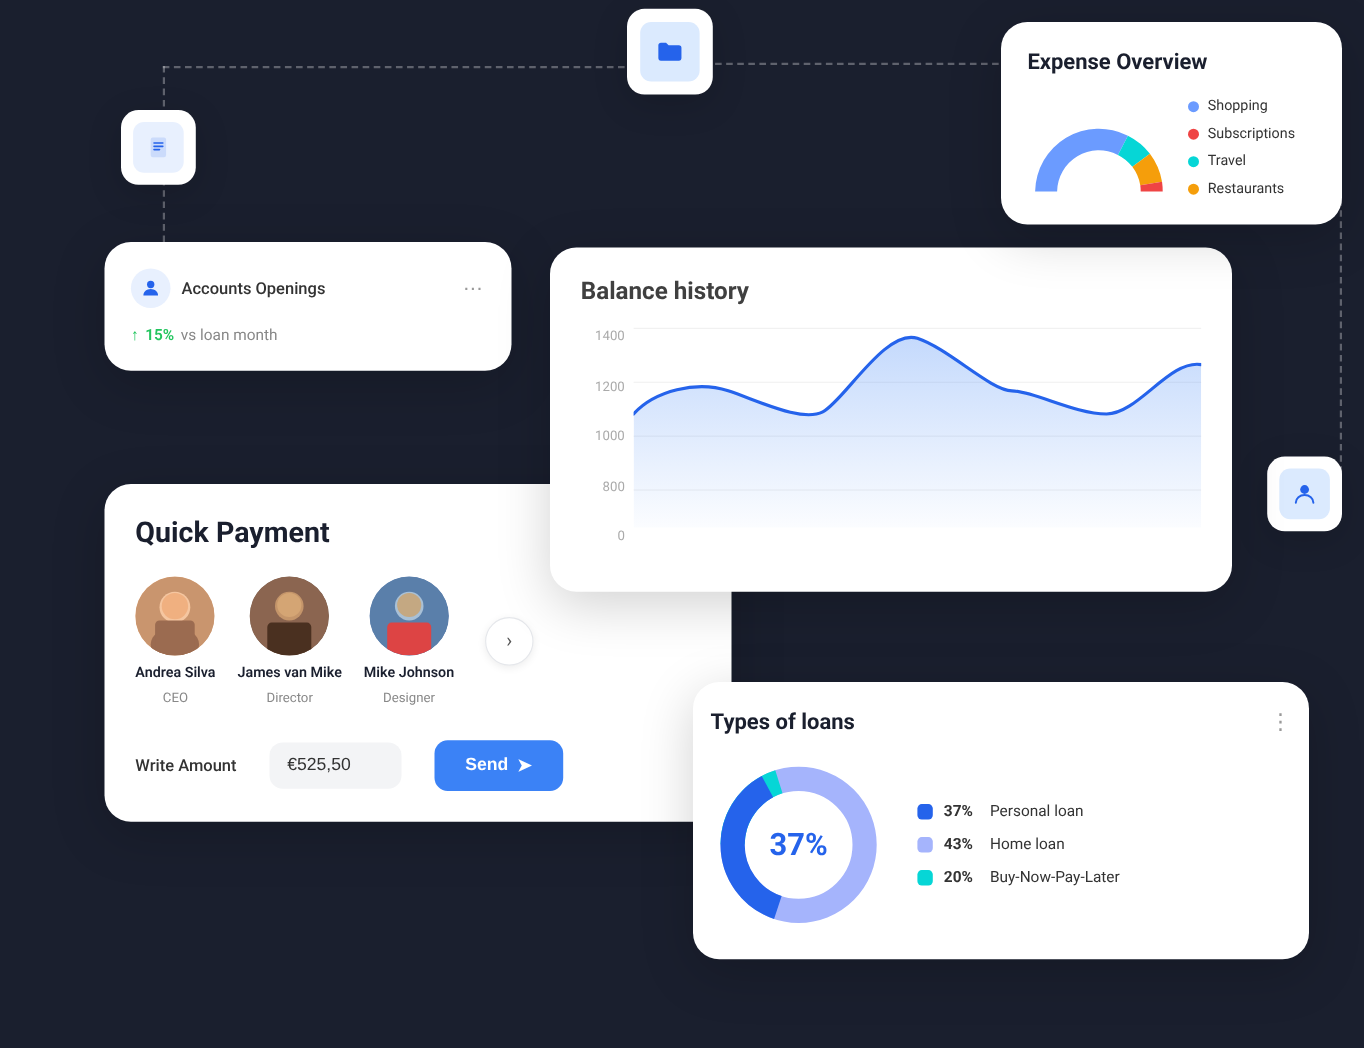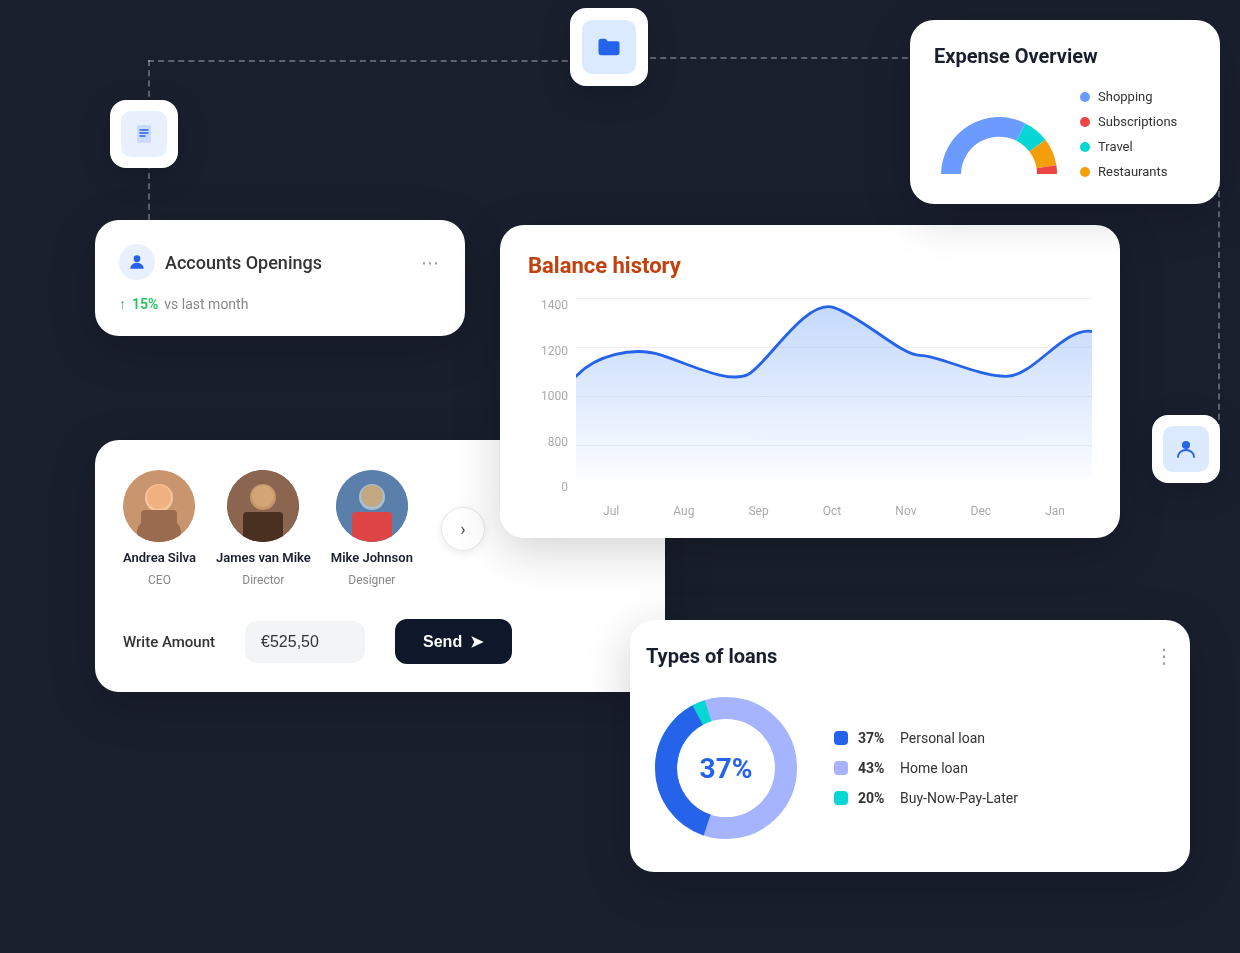--- a/index.html
+++ b/index.html
@@ -77,21 +77,21 @@
     .accounts-avatar {
       width: 36px;
       height: 36px;
       background: #e8f0fe;
       border-radius: 50%;
       display: flex;
       align-items: center;
       justify-content: center;
     }
     .card-title-text {
-      font-size: 18px;
+      font-size: 15px;
       color: #333;
       font-weight: 500;
     }
     .three-dots {
       color: #999;
       font-size: 18px;
       letter-spacing: 2px;
       cursor: pointer;
     }
     .big-number {
@@ -182,21 +182,21 @@
       background: #f3f4f6;
       border: none;
       border-radius: 12px;
       padding: 12px 16px;
       font-size: 16px;
       color: #333;
       width: 120px;
       outline: none;
     }
     .send-btn {
-      background: #0f172a;
+      background: #3b82f6;
       color: white;
       border: none;
       border-radius: 12px;
       padding: 13px 28px;
       font-size: 16px;
       font-weight: 600;
       cursor: pointer;
       display: flex;
       align-items: center;
       gap: 8px;
@@ -205,21 +205,21 @@
     
     .balance-card {
       top: 225px;
       left: 500px;
       width: 620px;
       padding: 28px 28px 20px;
     }
     .balance-title {
       font-size: 22px;
       font-weight: 700;
-      color: #c2410c;
+      color: #404040;
       margin-bottom: 20px;
     }
     .chart-area {
       position: relative;
       width: 100%;
       height: 220px;
     }
     .chart-labels-y {
       position: absolute;
       left: 0;
@@ -454,25 +454,26 @@
             <path d="M4 20c0-4 3.6-7 8-7s8 3 8 7" fill="#2563eb"></path>
           </svg>
         </div>
         <span class="card-title-text">Accounts Openings</span>
       </div>
       <span class="three-dots">⋯</span>
     </div>
     <div class="change-badge">
       <span style="color:#22c55e; font-size:14px;">↑</span>
       <span class="change-up">15%</span>
-      <span class="change-label">vs last month</span>
+      <span class="change-label">vs loan month</span>
     </div>
   </div>
 
   <div class="card payment-card">
+    <div class="payment-title">Quick Payment</div>
     <div class="contacts-row">
 
       <div class="contact-item">
         <div class="avatar-andrea">
           <svg viewBox="0 0 72 72" class="person-svg">
             <circle cx="36" cy="36" r="36" fill="#c9956e"></circle>
             <circle cx="36" cy="28" r="14" fill="#f5c6a0"></circle>
             <ellipse cx="36" cy="62" rx="22" ry="16" fill="#9b6b50"></ellipse>
             <circle cx="36" cy="27" r="12" fill="#f0b080"></circle>
             <rect x="18" y="40" width="36" height="32" rx="4" fill="#9b6b50"></rect>
@@ -546,29 +547,20 @@
           <linearGradient id="chartGrad" x1="0" y1="0" x2="0" y2="1">
             <stop offset="0%" stop-color="#3b82f6" stop-opacity="0.3"></stop>
             <stop offset="100%" stop-color="#3b82f6" stop-opacity="0.02"></stop>
           </linearGradient>
         </defs>
 
         <path d="M0,82 C20,60 60,50 90,60 C120,70 160,90 180,80 C200,70 240,0 270,10 C300,20 340,60 360,60 C380,60 420,82 450,82 C480,82 510,30 540,35 L540,190 L0,190 Z" fill="url(#chartGrad)"></path>
         <path d="M0,82 C20,60 60,50 90,60 C120,70 160,90 180,80 C200,70 240,0 270,10 C300,20 340,60 360,60 C380,60 420,82 450,82 C480,82 510,30 540,35" fill="none" stroke="#2563eb" stroke-width="3" stroke-linecap="round" stroke-linejoin="round"></path>
       </svg>
 
-      <div class="chart-x-labels">
-        <span class="x-label">Jul</span>
-        <span class="x-label">Aug</span>
-        <span class="x-label">Sep</span>
-        <span class="x-label">Oct</span>
-        <span class="x-label">Nov</span>
-        <span class="x-label">Dec</span>
-        <span class="x-label">Jan</span>
-      </div>
     </div>
   </div>
 
   <div class="card expense-card">
     <div class="expense-title">Expense Overview</div>
     <div class="expense-content">
       <div class="donut-area">
         <svg width="130" height="105" viewBox="0 0 130 105">
 
           <g transform="translate(65,90)">

